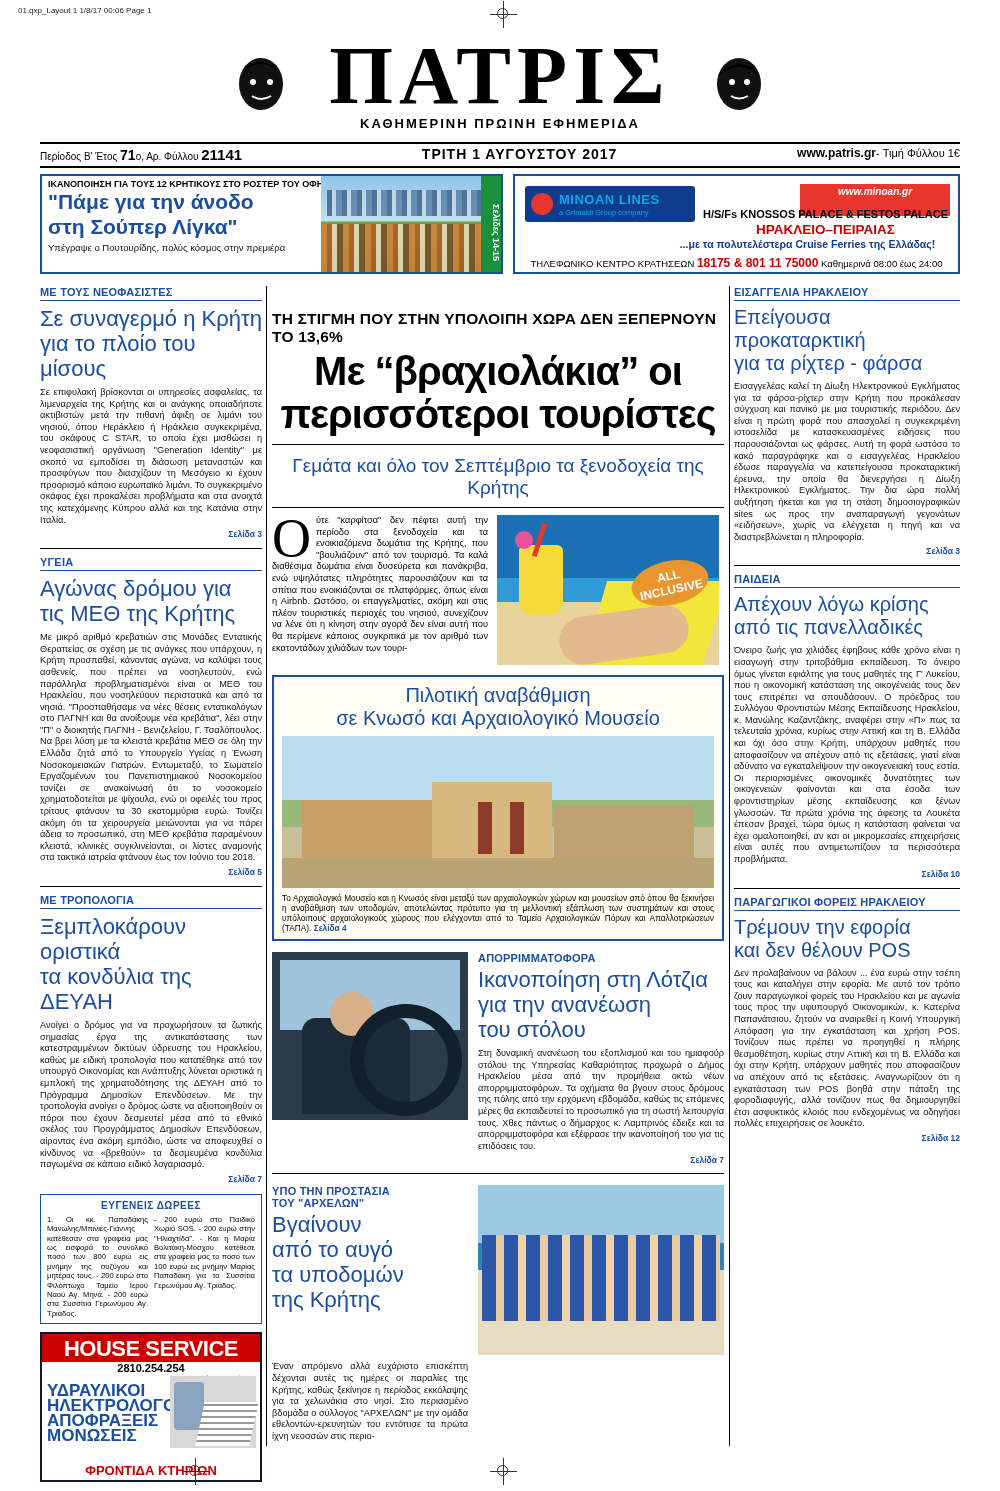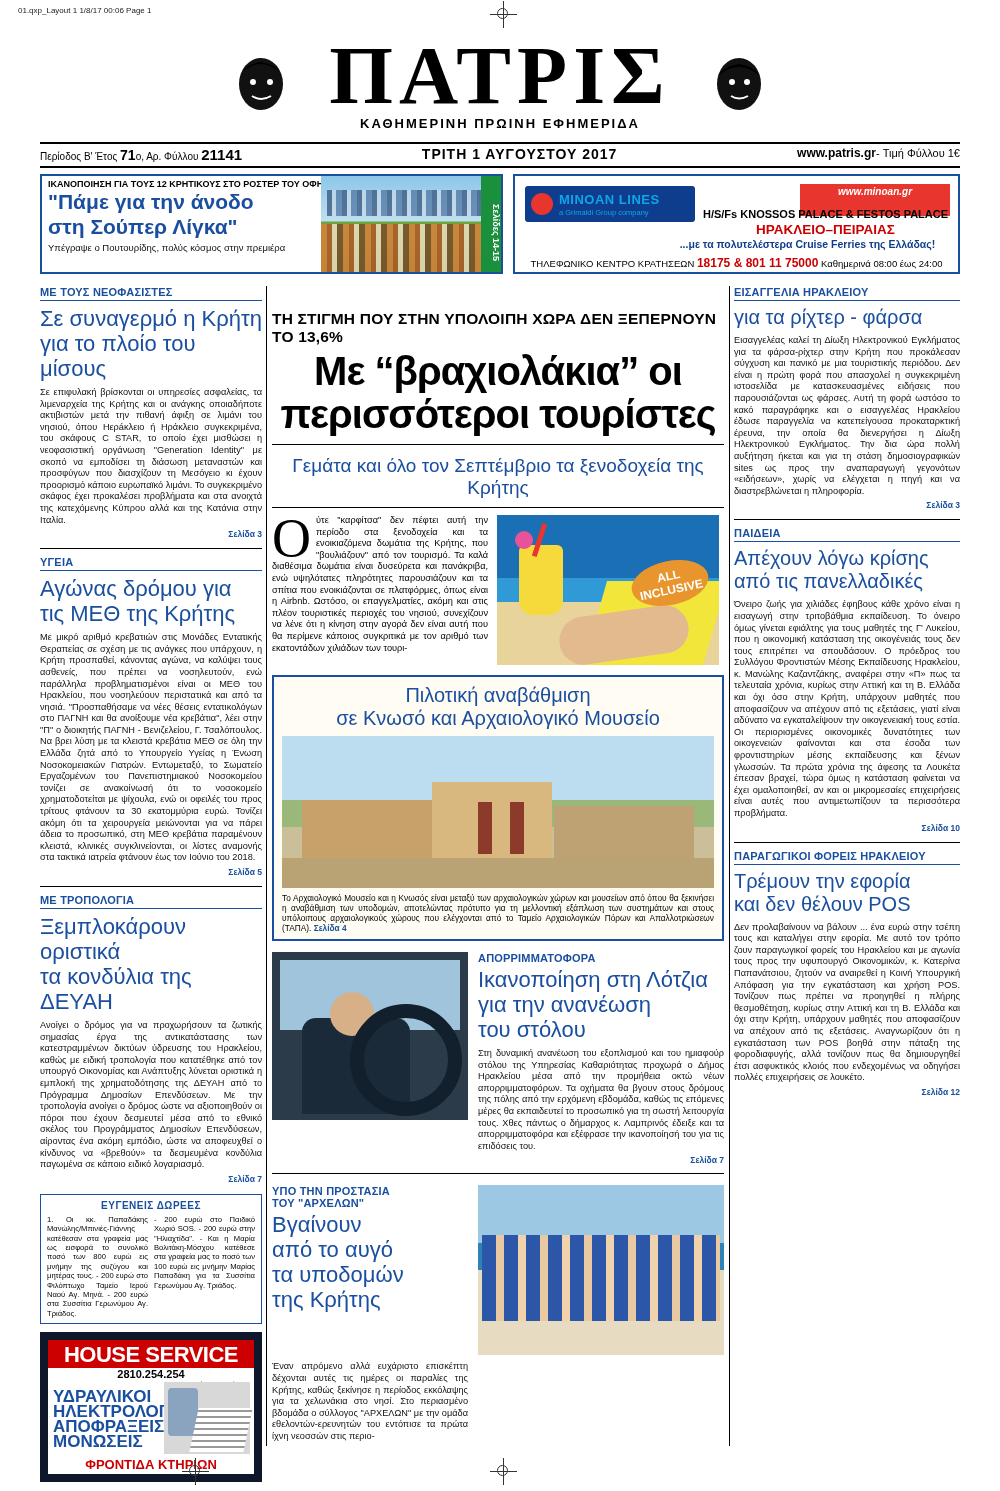--- a/index.html
+++ b/index.html
@@ -150,21 +150,21 @@
   
   .don-box {
     margin-top:10px; border:1px solid #1a4fa0; padding:5px 6px;
   }
   .don-title { font-size:10px; font-weight:bold; color:#1a4fa0; text-align:center; letter-spacing:.5px; margin-bottom:4px;}
   .don-cols { display:flex; gap:6px; }
   .don-cols div { font-size:7.6px; line-height:9.4px; text-align:justify; flex:1; }
 
   
   .hs-ad {
-    margin-top:8px; border:8px solid #0f172a; height:150px; position:relative; overflow:hidden;
+    margin-top:8px; border:2px solid #0f172a; height:150px; position:relative; overflow:hidden;
     background:#fff;
   }
   .hs-top { background:#c00; color:#fff; font-size:22px; font-weight:bold; text-align:center; letter-spacing:-.5px; padding:2px 0 0 0; }
   .hs-phone { font-size:11px; font-weight:bold; text-align:center; color:#000; }
   .hs-url { font-size:7px; text-align:right; padding-right:4px; color:#0a0; }
   .hs-list { font-size:17px; font-weight:bold; line-height:15px; color:#1a4fa0; padding:2px 0 0 5px; }
   .hs-bottom { position:absolute; bottom:2px; left:0; right:0; text-align:center; font-size:13px; font-weight:bold; color:#c00; }
   .hs-pic { position:absolute; right:4px; top:42px; width:86px; height:72px; background:#d8d8d8; }
   .hs-pic .worker { position:absolute; left:4px; top:6px; width:30px; height:48px; background:#8aa3bf; border-radius:4px;}
   .hs-pic .ladder { position:absolute; right:2px; bottom:2px; width:54px; height:44px;
@@ -469,20 +469,21 @@
     <div class="mid-2col" style="margin-top:6px;">
       <div class="c1">
           <div class="body-text">Έναν απρόμενο αλλά ευχάριστο επισκέπτη δέχονται αυτές τις ημέρες οι παραλίες της Κρήτης, καθώς ξεκίνησε η περίοδος εκκόλαψης για τα χελωνάκια στο νησί. Στο περιασμένο βδομάδα ο σύλλογος "ΑΡΧΕΛΩΝ" με την ομάδα εθελοντών-ερευνητών του εντόπισε τα πρώτα ίχνη νεοσσών στις περιο-</div>
         </div>
     </div>
   </div>
 
   <div class="col-right">
     <div class="kicker">ΕΙΣΑΓΓΕΛΙΑ ΗΡΑΚΛΕΙΟΥ</div>
     <div class="hl-blue-sm">
+      <div>Επείγουσα προκαταρκτική</div>
       <div>για τα ρίχτερ - φάρσα</div>
     </div>
     <div class="body-text">Εισαγγελέας καλεί τη Δίωξη Ηλεκτρονικού Εγκλήματος για τα φάρσα-ρίχτερ στην Κρήτη που προκάλεσαν σύγχυση και πανικό με μια τουριστικής περιόδου. Δεν είναι η πρώτη φορά που απασχολεί η συγκεκριμένη ιστοσελίδα με κατασκευασμένες ειδήσεις που παρουσιάζονται ως φάρσες. Αυτή τη φορά ωστόσο το κακό παραγράφηκε και ο εισαγγελέας Ηρακλείου έδωσε παραγγελία να κατεπείγουσα προκαταρκτική έρευνα, την οποία θα διενεργήσει η Δίωξη Ηλεκτρονικού Εγκλήματος. Την δια ώρα πολλή αυξήτηση ήκεται και για τη στάση δημοσιογραφικών sites ως προς την αναπαραγωγή γεγονότων «ειδήσεων», χωρίς να ελέγχεται η πηγή και να διαστρεβλώνεται η πληροφορία.</div>
     <div class="seepage">Σελίδα 3</div>
 
     <div class="rule-h"></div>
 
     <div class="kicker">ΠΑΙΔΕΙΑ</div>
     <div class="hl-blue-sm">
       <div>Απέχουν λόγω κρίσης</div>

